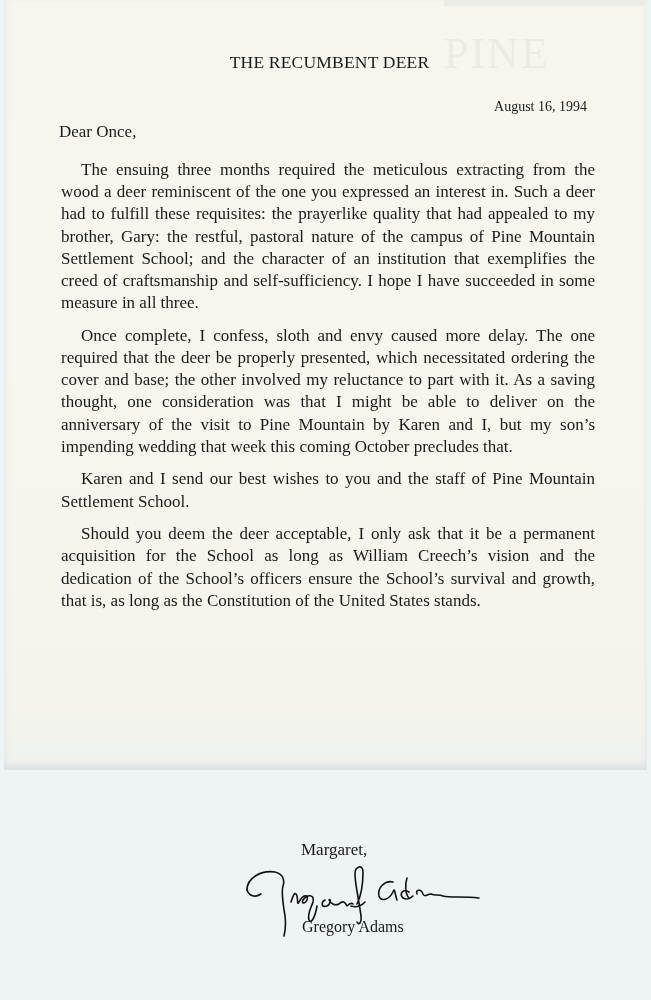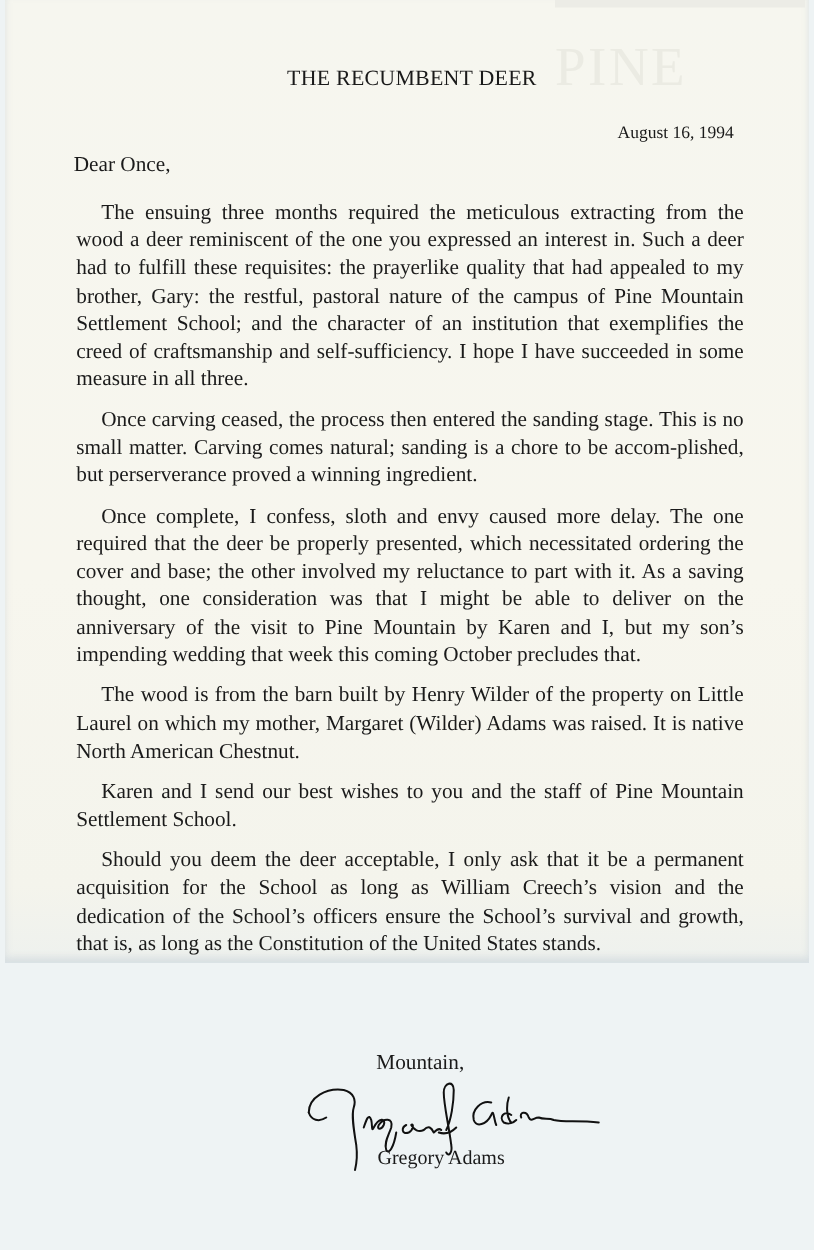--- a/index.html
+++ b/index.html
@@ -103,28 +103,26 @@
 <div class="page">
   <div class="bleed2"></div>
   <div class="bleed">PINE</div>
 
   <div class="title">THE RECUMBENT DEER</div>
   <div class="date">August 16, 1994</div>
   <div class="salutation">Dear Once,</div>
 
   <div class="body-text">
     <p>The ensuing three months required the meticulous extracting from the wood a deer reminiscent of the one you expressed an interest in. Such a deer had to fulfill these requisites: the prayerlike quality that had appealed to my brother, Gary: the restful, pastoral nature of the campus of Pine Mountain Settlement School; and the character of an institution that exemplifies the creed of craftsmanship and self-sufficiency. I hope I have succeeded in some measure in all three.</p>
-    <p>Once carving ceased, the process then entered the sanding stage. This is no small matter. Carving comes natural; sanding is a chore to be accom-plished, but perserverance proved a winning ingredient.</p>
     <p>Once complete, I confess, sloth and envy caused more delay. The one required that the deer be properly presented, which necessitated ordering the cover and base; the other involved my reluctance to part with it. As a saving thought, one consideration was that I might be able to deliver on the anniversary of the visit to Pine Mountain by Karen and I, but my son’s impending wedding that week this coming October precludes that.</p>
-    <p>The wood is from the barn built by Henry Wilder of the property on Little Laurel on which my mother, Margaret (Wilder) Adams was raised. It is native North American Chestnut.</p>
     <p>Karen and I send our best wishes to you and the staff of Pine Mountain Settlement School.</p>
     <p>Should you deem the deer acceptable, I only ask that it be a permanent acquisition for the School as long as William Creech’s vision and the dedication of the School’s officers ensure the School’s survival and growth, that is, as long as the Constitution of the United States stands.</p>
   </div>
 
-  <div class="closing">Mountain,</div>
+  <div class="closing">Margaret,</div>
 
   <svg class="signature" viewBox="0 0 300 80">
     <g fill="none" stroke="#111" stroke-width="1.6" stroke-linecap="round" stroke-linejoin="round">
 
       <path d="M8 30 C 8 18, 22 10, 36 12 C 44 14, 46 20, 44 26 C 42 32, 44 44, 46 56 C 47 64, 46 72, 45 76"></path>
       <path d="M8 30 C 10 36, 16 38, 22 34"></path>
 
       <path d="M52 42 C 54 36, 56 30, 58 36 C 59 40, 58 46, 60 42 C 64 34, 70 34, 68 40 C 66 44, 62 44, 64 40 C 68 34, 76 34, 74 42 C 72 48, 68 54, 70 60 C 72 64, 76 58, 78 46"></path>
 
       <path d="M86 40 C 82 42, 82 48, 88 46 C 92 44, 92 38, 90 40 C 92 44, 96 46, 100 44 C 104 40, 106 42, 108 46 C 110 44, 112 42, 114 44"></path>

